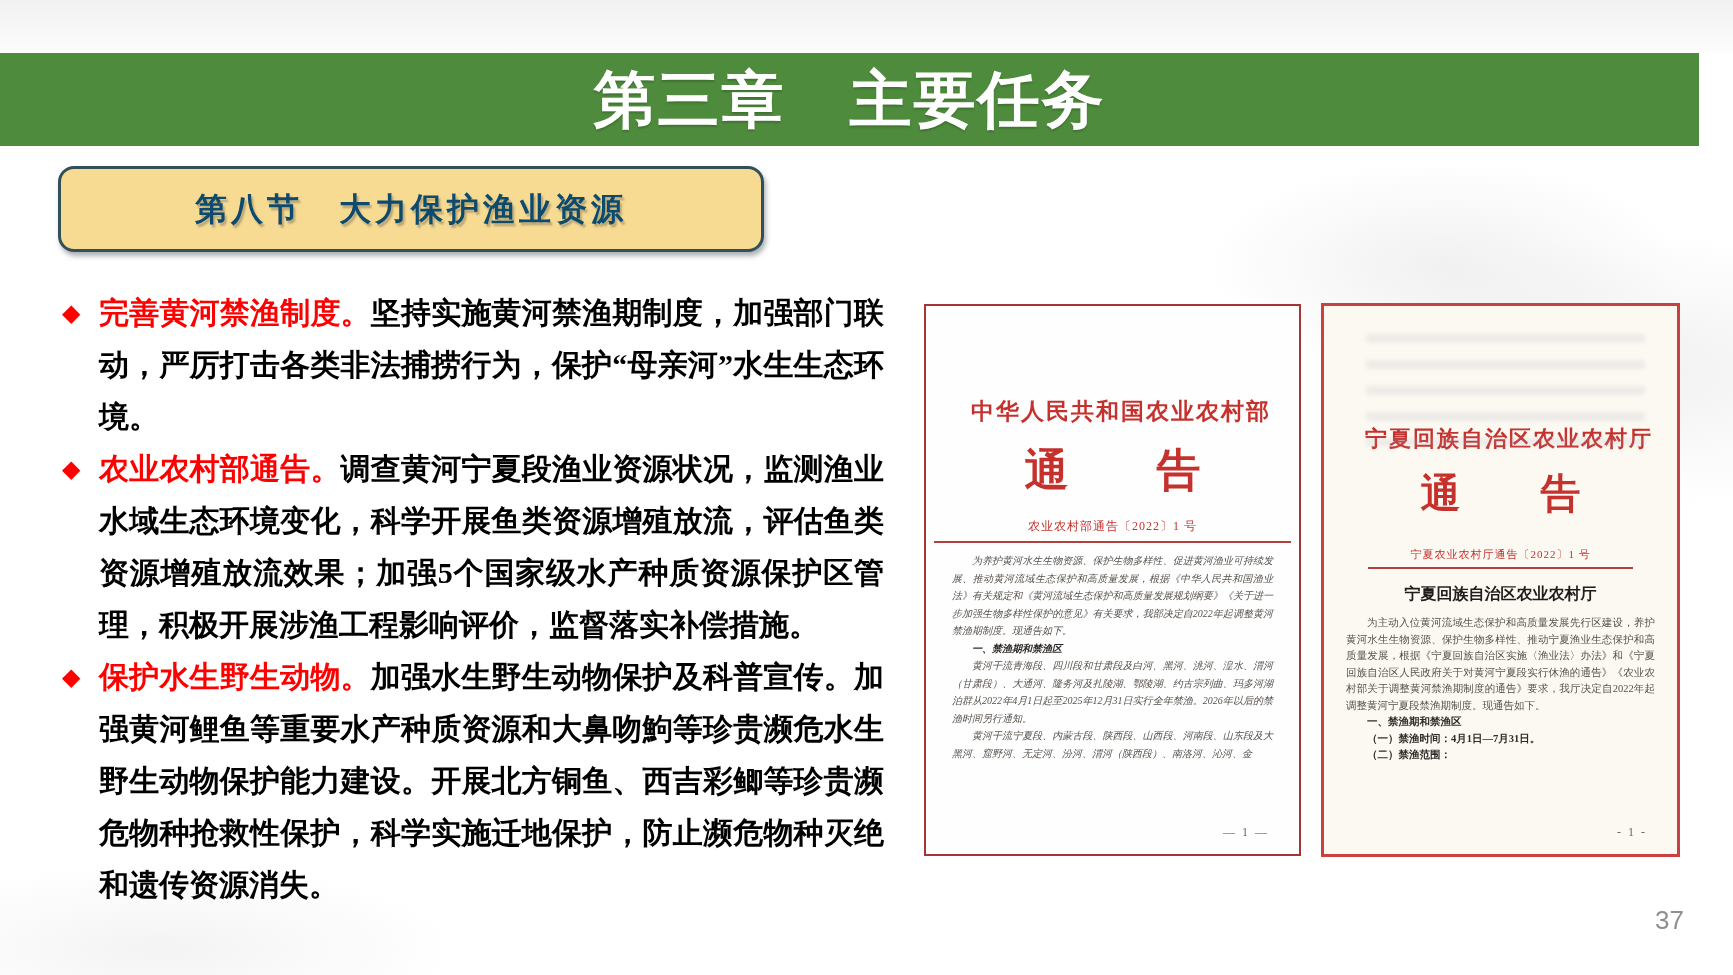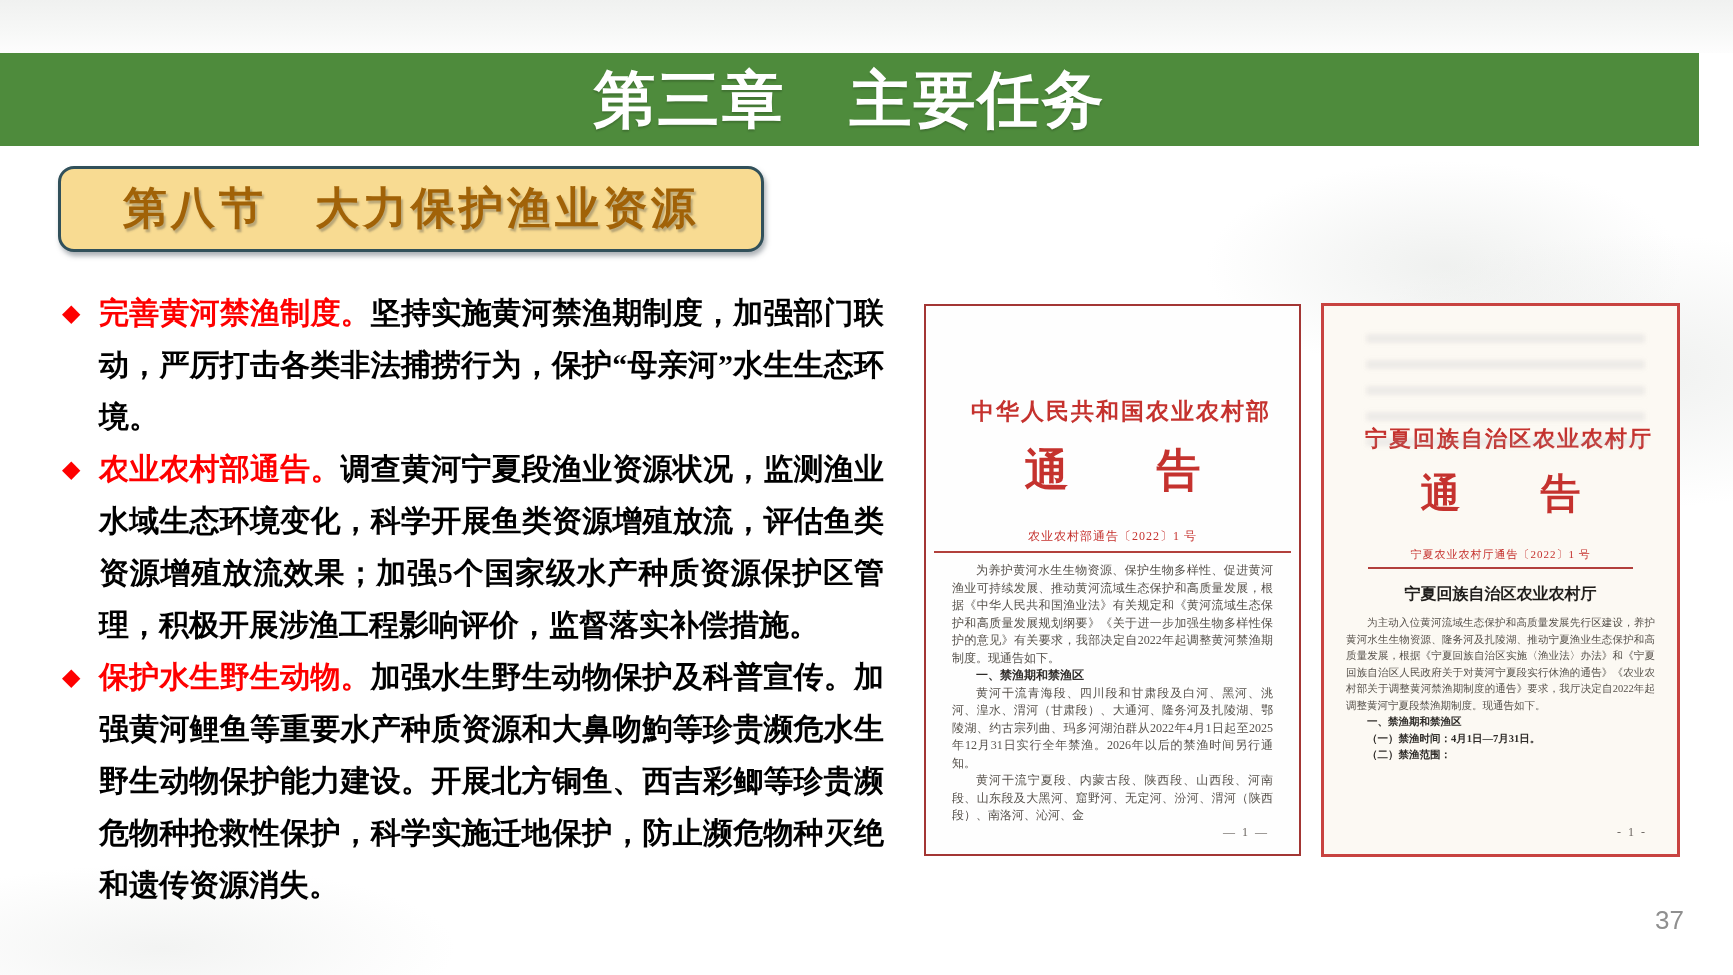--- a/index.html
+++ b/index.html
@@ -40,21 +40,21 @@
   }
 
   
   .section-box {
     position:absolute; left:58px; top:166px; width:706px; height:86px;
     background:#f8db92; border:3px solid #31505a; border-radius:16px;
     box-shadow:2px 4px 5px rgba(90,100,110,.5);
   }
   .section-title {
     width:100%; text-align:center; line-height:80px;
-    font-size:44px; font-weight:700; color:#a16207; letter-spacing:4px;
+    font-size:32px; font-weight:700; color:#0c4a6e; letter-spacing:4px;
     text-shadow:2px 3px 2px rgba(70,70,70,.35);
   }
 
   
   .bullets { position:absolute; left:62px; top:287px; width:822px; }
   .bullet { display:flex; align-items:flex-start; }
   .marker {
     width:37px; flex:0 0 37px; color:#fe0000; font-size:24px; line-height:52px;
     font-family:"DejaVu Sans",sans-serif;
   }
@@ -72,24 +72,24 @@
   .doc .rule  { border-top:2px solid #b2403c; }
   .doc .dtitle{ font-weight:700; color:#1f1d1b; }
   .doc .body  { text-align:justify; color:#56514b; }
   .doc .body p{ text-indent:2em; }
   .doc .body .subhead { font-weight:700; color:#2e2b28; }
   .doc .pageno{ position:absolute; bottom:14px; right:30px; font-size:12px; color:#6b6560; letter-spacing:2px; }
 
   .doc1 { left:924px; top:304px; width:377px; height:552px; background:#fefefe; border:2px solid #a33634; }
   .doc1 .org   { margin-top:90px; font-size:23px; }
   .doc1 .notice{ margin-top:14px; font-size:44px; }
-  .doc1 .docno { margin-top:28px; font-size:12px; }
+  .doc1 .docno { margin-top:18px; font-size:12px; }
   .doc1 .rule  { margin:6px 8px 0; }
   .doc1 .dtitle{ margin-top:15px; font-size:17px; }
-  .doc1 .body  { margin:9px 26px 11px; font-size:12px; line-height:17.5px; }
+  .doc1 .body  { margin:9px 26px 11px; font-size:10px; line-height:17.5px;font-style:italic; }
 
   .doc2 { left:1321px; top:303px; width:359px; height:554px; background:#fcf9f3; border:3px solid #c84340; }
   .doc2 .ghost {
     position:absolute; top:28px; left:42px; right:32px; height:112px;
     background:repeating-linear-gradient(180deg, rgba(175,175,182,.18) 0 9px, rgba(255,255,255,0) 9px 26px);
     filter:blur(2px);
   }
   .doc2 .org   { margin-top:118px; font-size:22px; }
   .doc2 .notice{ margin-top:12px; font-size:40px; }
   .doc2 .docno { margin-top:26px; font-size:11px; }
@@ -152,21 +152,21 @@
   <div class="doc doc2">
     <div class="ghost"></div>
     <div class="org">宁夏回族自治区农业农村厅</div>
     <div class="notice">通　　告</div>
     <div class="docno">宁夏农业农村厅通告〔2022〕1 号</div>
     <div class="rule"></div>
     <div class="dtitle">
       <div>宁夏回族自治区农业农村厅</div>
     </div>
     <div class="body">
-      <p>为主动入位黄河流域生态保护和高质量发展先行区建设，养护黄河水生生物资源、隆务河及扎陵湖、推动宁夏渔业生态保护和高质量发展，根据《宁夏回族自治区实施〈渔业法〉办法》和《宁夏回族自治区人民政府关于对黄河宁夏段实行休渔的通告》《农业农村部关于调整黄河禁渔期制度的通告》要求，我厅决定自2022年起调整黄河宁夏段禁渔期制度。现通告如下。</p>
+      <p>为主动入位黄河流域生态保护和高质量发展先行区建设，养护黄河水生生物资源、保护生物多样性、推动宁夏渔业生态保护和高质量发展，根据《宁夏回族自治区实施〈渔业法〉办法》和《宁夏回族自治区人民政府关于对黄河宁夏段实行休渔的通告》《农业农村部关于调整黄河禁渔期制度的通告》要求，我厅决定自2022年起调整黄河宁夏段禁渔期制度。现通告如下。</p>
       <p class="subhead">一、禁渔期和禁渔区</p>
       <p class="subhead">（一）禁渔时间：4月1日—7月31日。</p>
       <p class="subhead">（二）禁渔范围：</p>
     </div>
     <div class="pageno">- 1 -</div>
   </div>
 
   <div class="page-number">37</div>
 
 </div>

